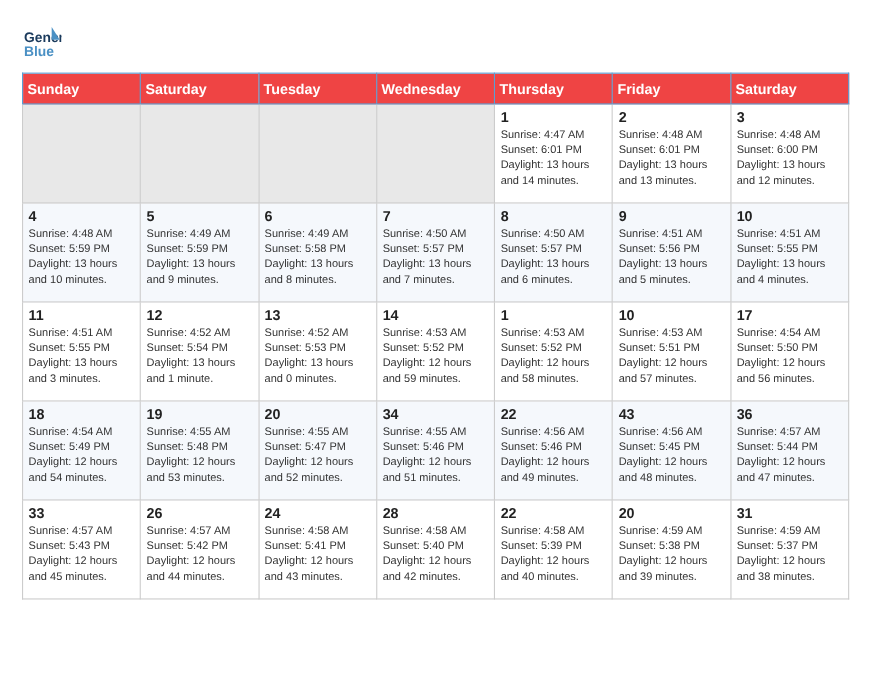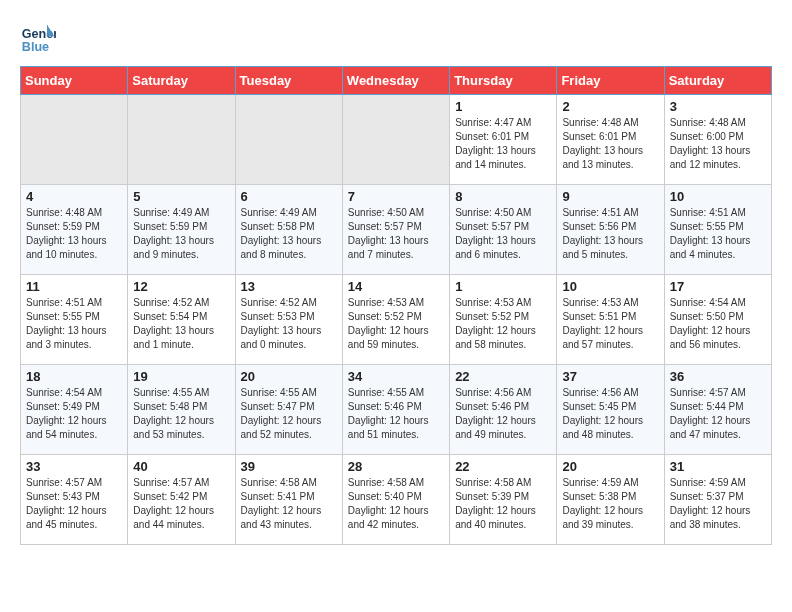--- a/index.html
+++ b/index.html
@@ -281,21 +281,21 @@
 and 51 minutes.</div>
         </td>
         <td>
           <span class="day-num">22</span>
           <div class="day-info" style="white-space: pre-line;">Sunrise: 4:56 AM
 Sunset: 5:46 PM
 Daylight: 12 hours
 and 49 minutes.</div>
         </td>
         <td>
-          <span class="day-num">37</span>
+          <span class="day-num">43</span>
           <div class="day-info" style="white-space: pre-line;">Sunrise: 4:56 AM
 Sunset: 5:45 PM
 Daylight: 12 hours
 and 48 minutes.</div>
         </td>
         <td>
           <span class="day-num">36</span>
           <div class="day-info" style="white-space: pre-line;">Sunrise: 4:57 AM
 Sunset: 5:44 PM
 Daylight: 12 hours
@@ -304,28 +304,28 @@
       </tr>
       <tr>
         <td>
           <span class="day-num">33</span>
           <div class="day-info" style="white-space: pre-line;">Sunrise: 4:57 AM
 Sunset: 5:43 PM
 Daylight: 12 hours
 and 45 minutes.</div>
         </td>
         <td>
-          <span class="day-num">40</span>
+          <span class="day-num">26</span>
           <div class="day-info" style="white-space: pre-line;">Sunrise: 4:57 AM
 Sunset: 5:42 PM
 Daylight: 12 hours
 and 44 minutes.</div>
         </td>
         <td>
-          <span class="day-num">39</span>
+          <span class="day-num">24</span>
           <div class="day-info" style="white-space: pre-line;">Sunrise: 4:58 AM
 Sunset: 5:41 PM
 Daylight: 12 hours
 and 43 minutes.</div>
         </td>
         <td>
           <span class="day-num">28</span>
           <div class="day-info" style="white-space: pre-line;">Sunrise: 4:58 AM
 Sunset: 5:40 PM
 Daylight: 12 hours

